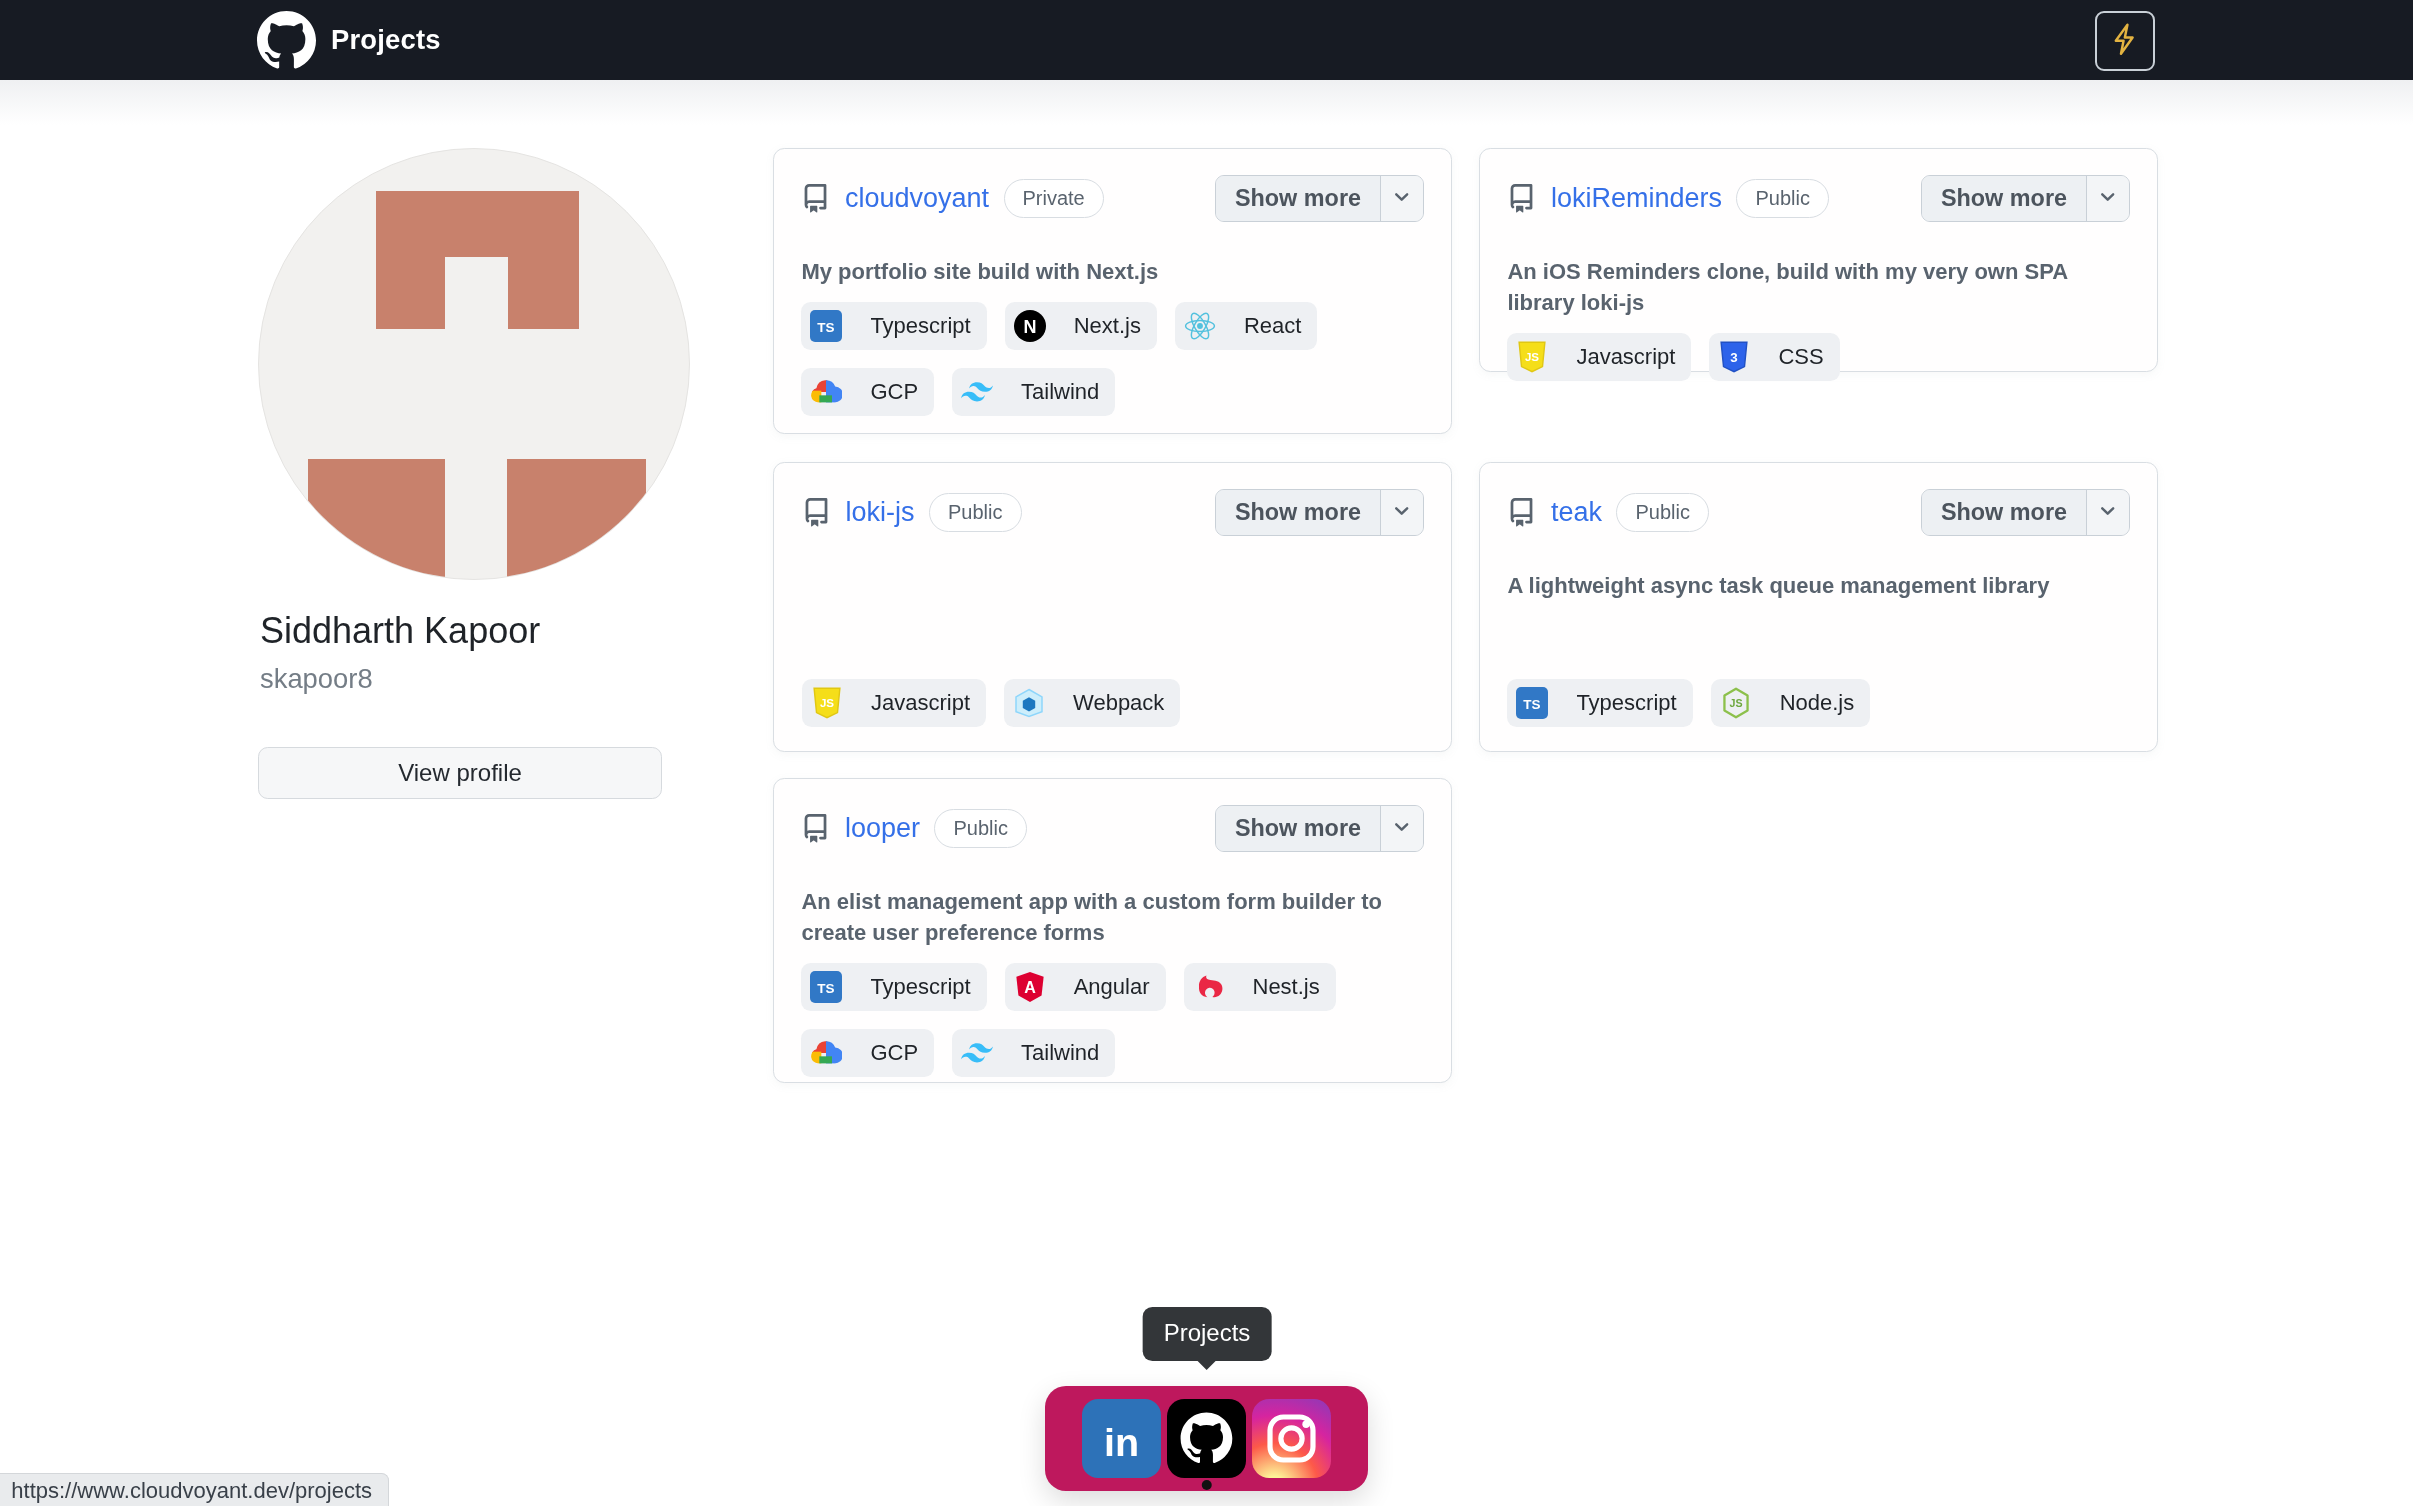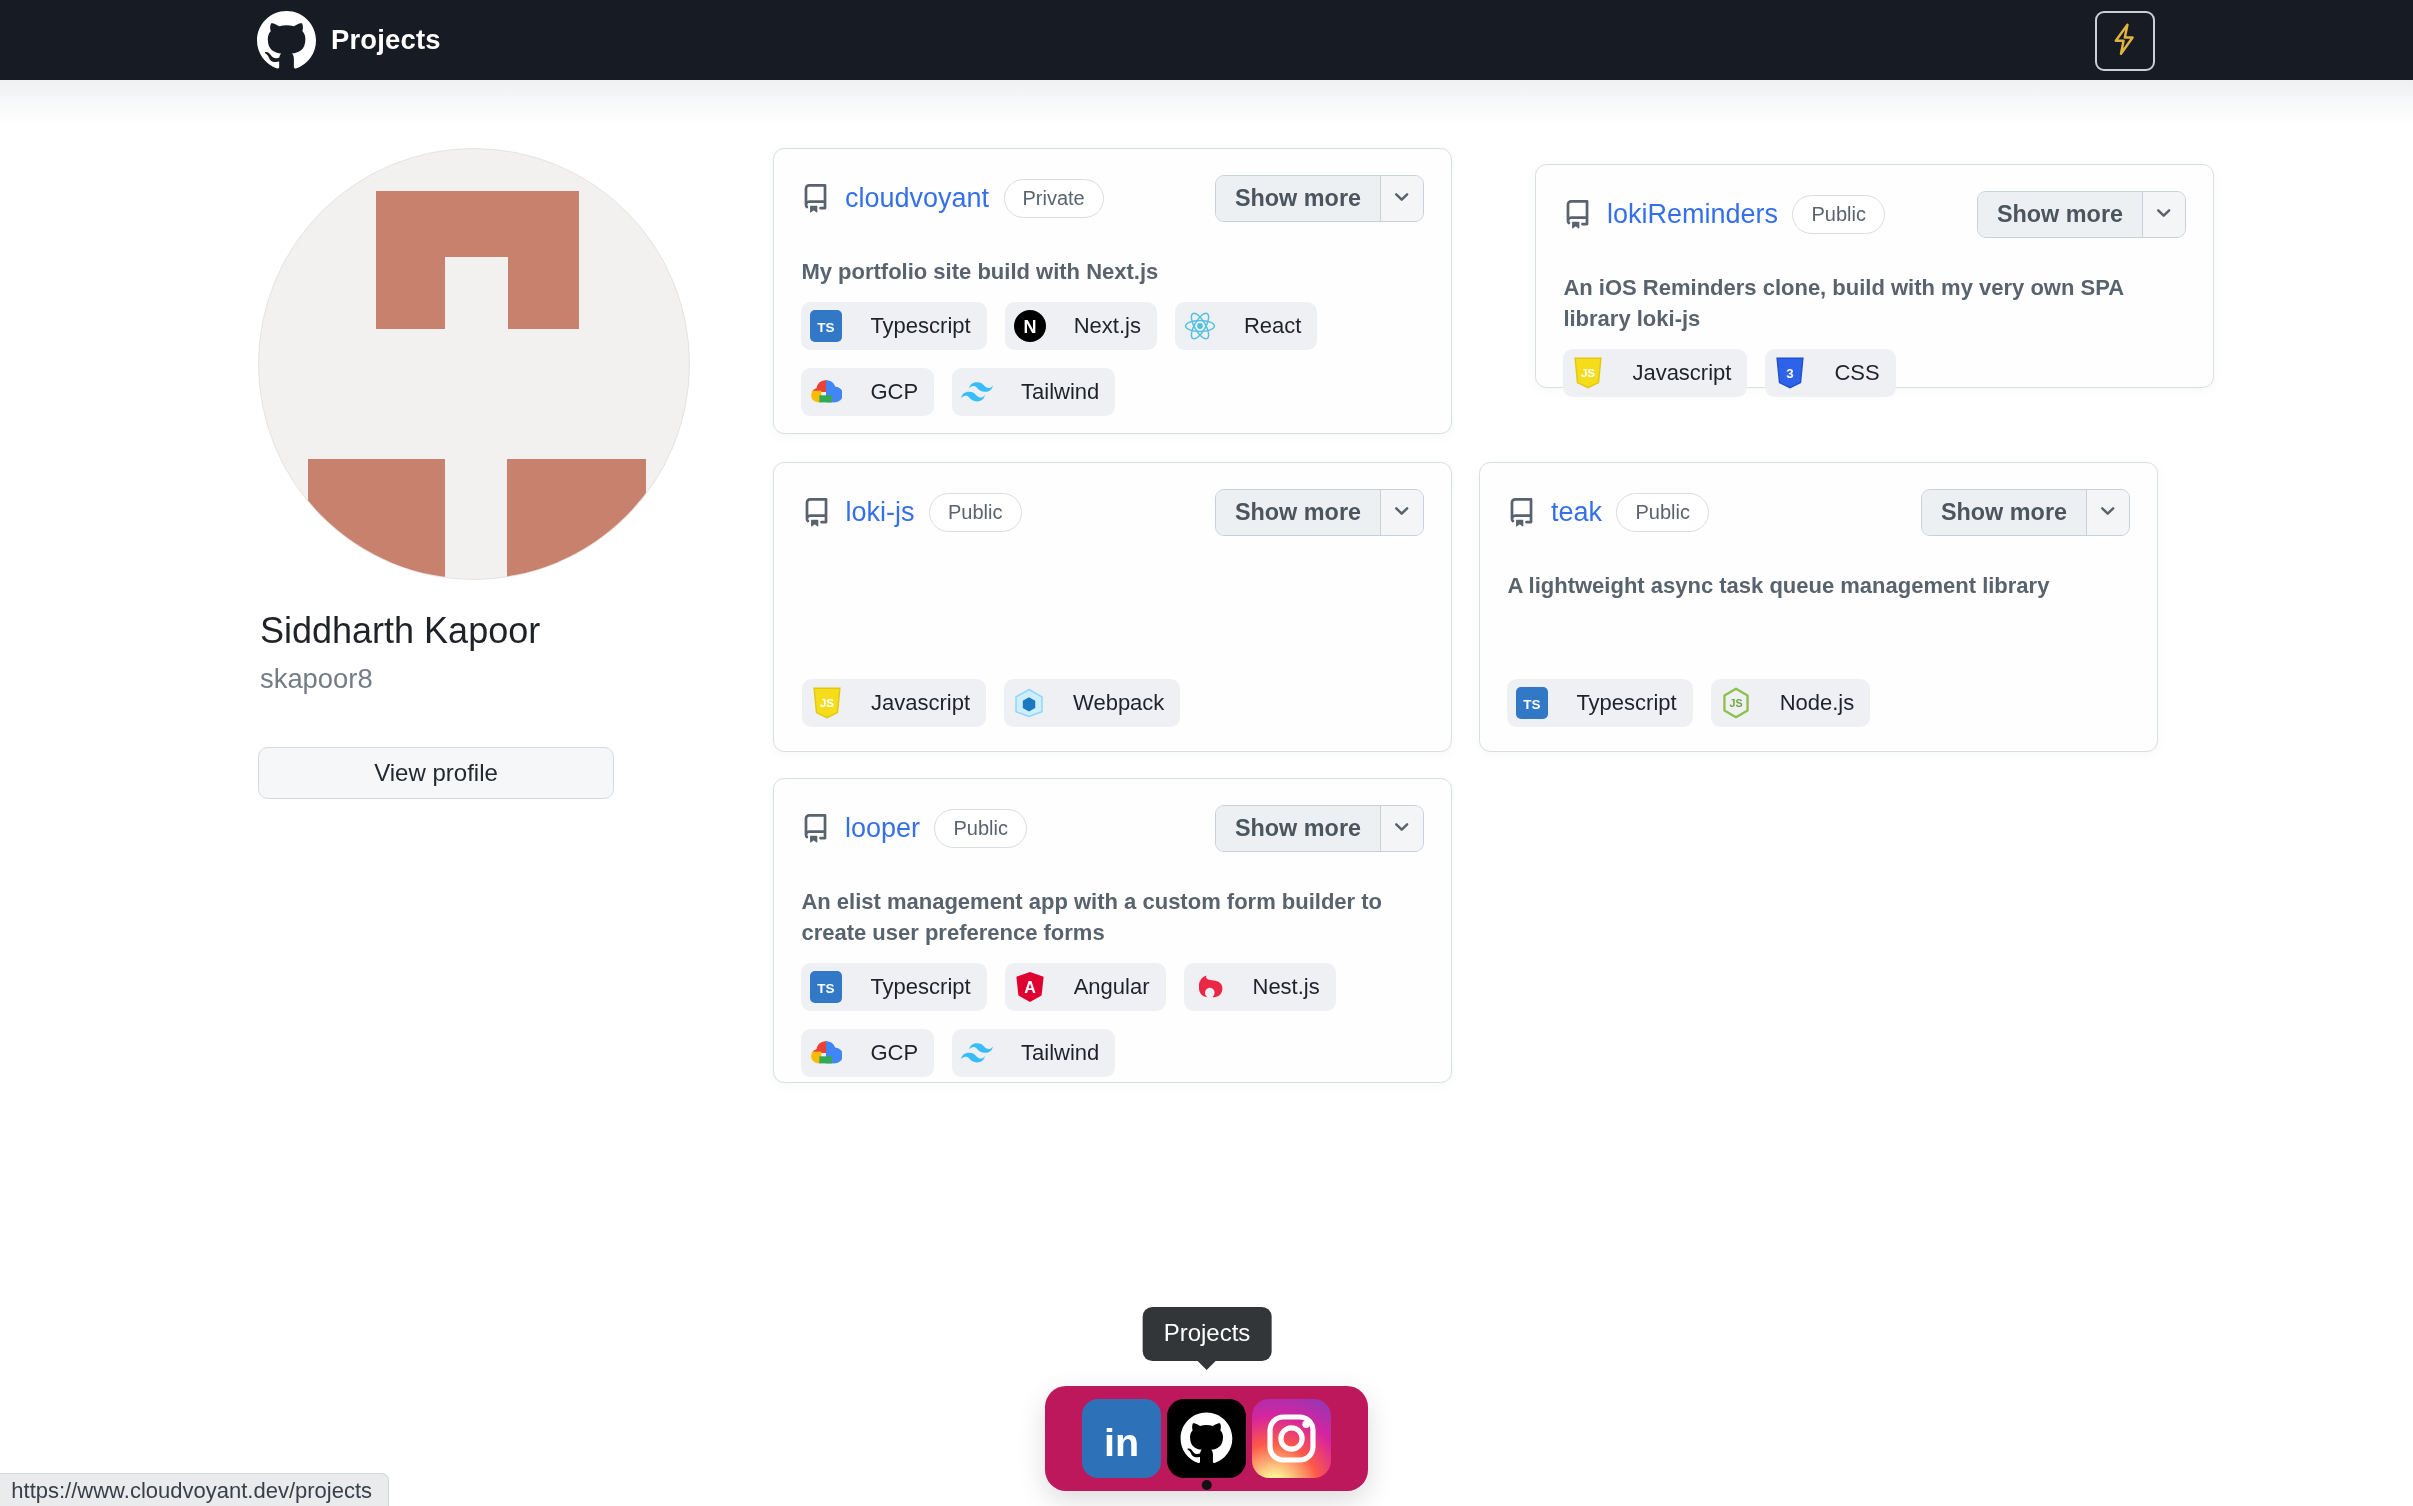--- a/index.html
+++ b/index.html
@@ -18,26 +18,26 @@
 
   
   .avatar { position:absolute; left:258px; top:148px; width:432px; height:432px; border-radius:50%; background:#f2f1ef; border:1.6px solid #e5e4e2; overflow:hidden; }
   .avatar .blk { position:absolute; background:#c8816c; }
   .blk-top    { left:27.2%; top:9.8%;  width:47.2%; height:32%; }
   .blk-notch  { left:43.2%; top:25%;   width:14.6%; height:20%; background:#f2f1ef !important; }
   .blk-bleft  { left:11.5%; top:72%;   width:31.8%; height:28%; }
   .blk-bright { left:57.6%; top:72%;   width:32.4%; height:28%; }
   .profile-name { position:absolute; left:260px; top:610px; font-size:36px; font-weight:400; color:#1f2328; }
   .profile-username { position:absolute; left:260px; top:663px; font-size:27.4px; color:#747d86; }
-  .view-profile { position:absolute; left:258px; top:747px; width:356px; height:52px; border:1.6px solid #d6dade; border-radius:9.7px; background:#f6f7f8; font-size:24px; color:#24292f; display:flex; align-items:center; justify-content:center; cursor:pointer; font-family:inherit; }
+  .view-profile { position:absolute; left:258px; top:747px; width:404px; height:52px; border:1.6px solid #d6dade; border-radius:9.7px; background:#f6f7f8; font-size:24px; color:#24292f; display:flex; align-items:center; justify-content:center; cursor:pointer; font-family:inherit; }
 
   
   .card { position:absolute; width:679px; background:#fffefe; border:1.6px solid #d9dee3; border-radius:11.3px; box-shadow:0 2.4px 8px rgba(140,149,159,.07); padding:26px 27.4px 24px 27.4px; display:flex; flex-direction:column; }
   .card:nth-of-type(1){ left:773px;  top:148px; height:286px; }
-  .card:nth-of-type(2){ left:1535px; top:148px; height:224px;margin-top:16px; }
+  .card:nth-of-type(2){ left:1479px; top:148px; height:224px; }
   .card:nth-of-type(3){ left:773px;  top:462px; height:290px;padding-left:28px; }
   .card:nth-of-type(4){ left:1479px; top:462px; height:290px; }
   .card:nth-of-type(5){ left:773px;  top:778px; height:305px; }
   .card-header { display:flex; align-items:center; gap:14.5px; }
   .repo-icon { width:29px; height:29px; color:#59636e; flex:none; display:flex; }
   .repo-icon svg { width:29px; height:29px; }
   .card-title { font-size:27px; font-weight:500; color:#3570e8; text-decoration:none; cursor:pointer; }
   .badge { height:39px; padding:0 18px; border:1.6px solid #d8dde2; border-radius:806px; font-size:20px; font-weight:500; color:#59636e; display:flex; align-items:center; background:#fff; }
   .show-more { margin-left:auto; display:flex; height:47px; border:1.6px solid #c9d0d7; border-radius:9px; overflow:hidden; background:#edf0f3; }
   .sm-main { padding:0 18.6px; font-size:23.4px; font-weight:600; color:#4c545d; display:flex; align-items:center; background:#edf0f3; border:none; border-right:1.6px solid #c9d0d7; cursor:pointer; font-family:inherit; }

